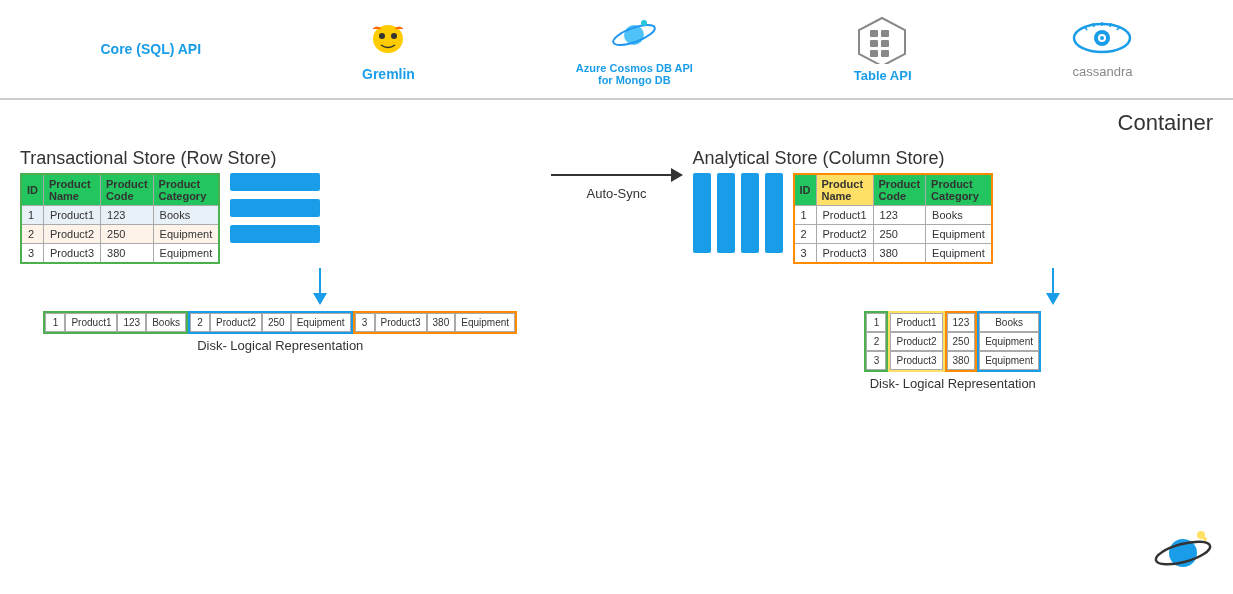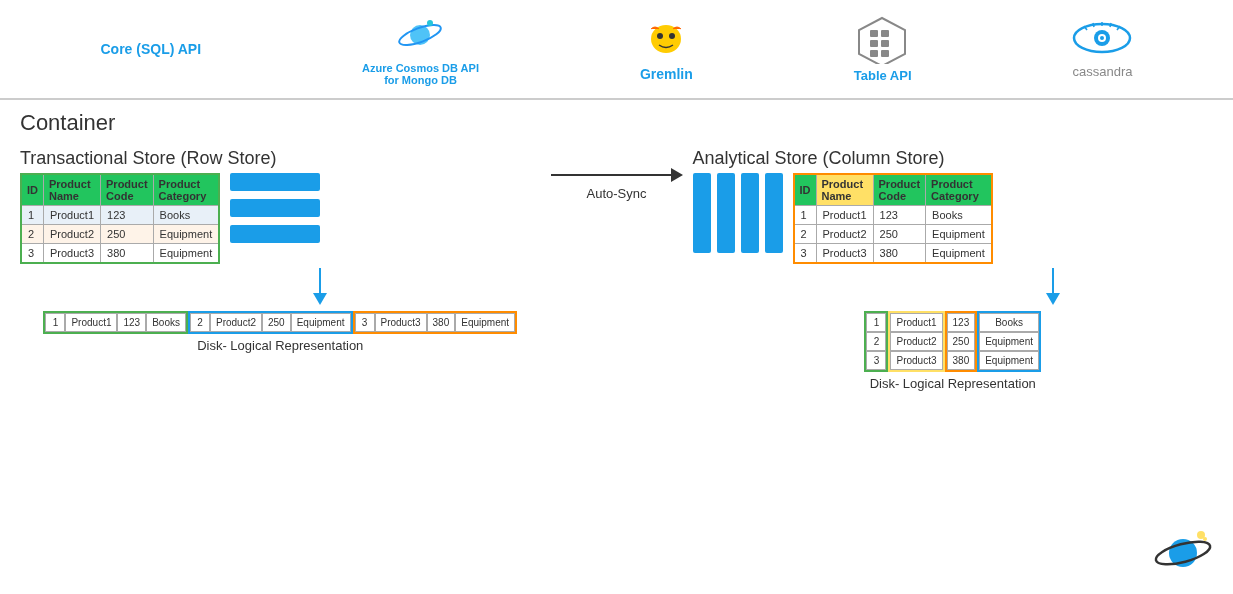--- a/index.html
+++ b/index.html
@@ -31,21 +31,21 @@
     }
 
     
     .main-content {
       padding: 10px 20px;
       height: calc(594px - 100px);
       position: relative;
     }
 
     .container-title {
-      text-align: left;
+      text-align: right;
       font-size: 22px;
       color: #333;
       margin-bottom: 8px;
       font-weight: 400;
     }
 
     .store-title {
       font-size: 18px;
       font-weight: 400;
       color: #333;
@@ -230,43 +230,43 @@
       align-items: flex-start;
     }
   </style>
 </head>
 <body>
 
 <div class="top-nav">
 
   <div class="nav-item">
     <span style="font-size:14px; font-weight:700; color:#1a9de8;">Core (SQL) API</span>
-  </div>
-
-  <div class="nav-item">
-
-    <svg width="50" height="45" viewBox="0 0 50 45">
-      <ellipse cx="25" cy="22" rx="10" ry="10" fill="#4fc3f7"></ellipse>
-      <ellipse cx="25" cy="22" rx="22" ry="7" fill="none" stroke="#2196f3" stroke-width="2" transform="rotate(-20 25 22)"></ellipse>
-      <circle cx="35" cy="10" r="3" fill="#26c6da"></circle>
-    </svg>
-    <span style="font-size:11px; font-weight:700; color:#1a9de8; text-align:center;">Azure Cosmos DB API<br>for Mongo DB</span>
   </div>
 
   <div class="nav-item">
 
     <svg width="50" height="45" viewBox="0 0 50 45">
       <ellipse cx="25" cy="22" rx="15" ry="14" fill="#ffcc02"></ellipse>
       <circle cx="19" cy="19" r="3" fill="#333"></circle>
       <circle cx="31" cy="19" r="3" fill="#333"></circle>
       <path d="M18 28 Q25 33 32 28" fill="none" stroke="#333" stroke-width="1.5"></path>
       <path d="M10 12 Q14 8 18 12" fill="#ff6600" stroke="#ff6600"></path>
       <path d="M32 12 Q36 8 40 12" fill="#ff6600" stroke="#ff6600"></path>
     </svg>
     <span style="font-size:14px; font-weight:700; color:#1a9de8;">Gremlin</span>
+  </div>
+
+  <div class="nav-item">
+
+    <svg width="50" height="45" viewBox="0 0 50 45">
+      <ellipse cx="25" cy="22" rx="10" ry="10" fill="#4fc3f7"></ellipse>
+      <ellipse cx="25" cy="22" rx="22" ry="7" fill="none" stroke="#2196f3" stroke-width="2" transform="rotate(-20 25 22)"></ellipse>
+      <circle cx="35" cy="10" r="3" fill="#26c6da"></circle>
+    </svg>
+    <span style="font-size:11px; font-weight:700; color:#1a9de8; text-align:center;">Azure Cosmos DB API<br>for Mongo DB</span>
   </div>
 
   <div class="nav-item">
 
     <svg width="55" height="48" viewBox="0 0 55 48">
       <polygon points="27,2 50,14 50,38 27,50 4,38 4,14" fill="none" stroke="#888" stroke-width="2"></polygon>
       <rect x="15" y="14" width="8" height="7" fill="#888" rx="1"></rect>
       <rect x="26" y="14" width="8" height="7" fill="#888" rx="1"></rect>
       <rect x="15" y="24" width="8" height="7" fill="#888" rx="1"></rect>
       <rect x="26" y="24" width="8" height="7" fill="#888" rx="1"></rect>

